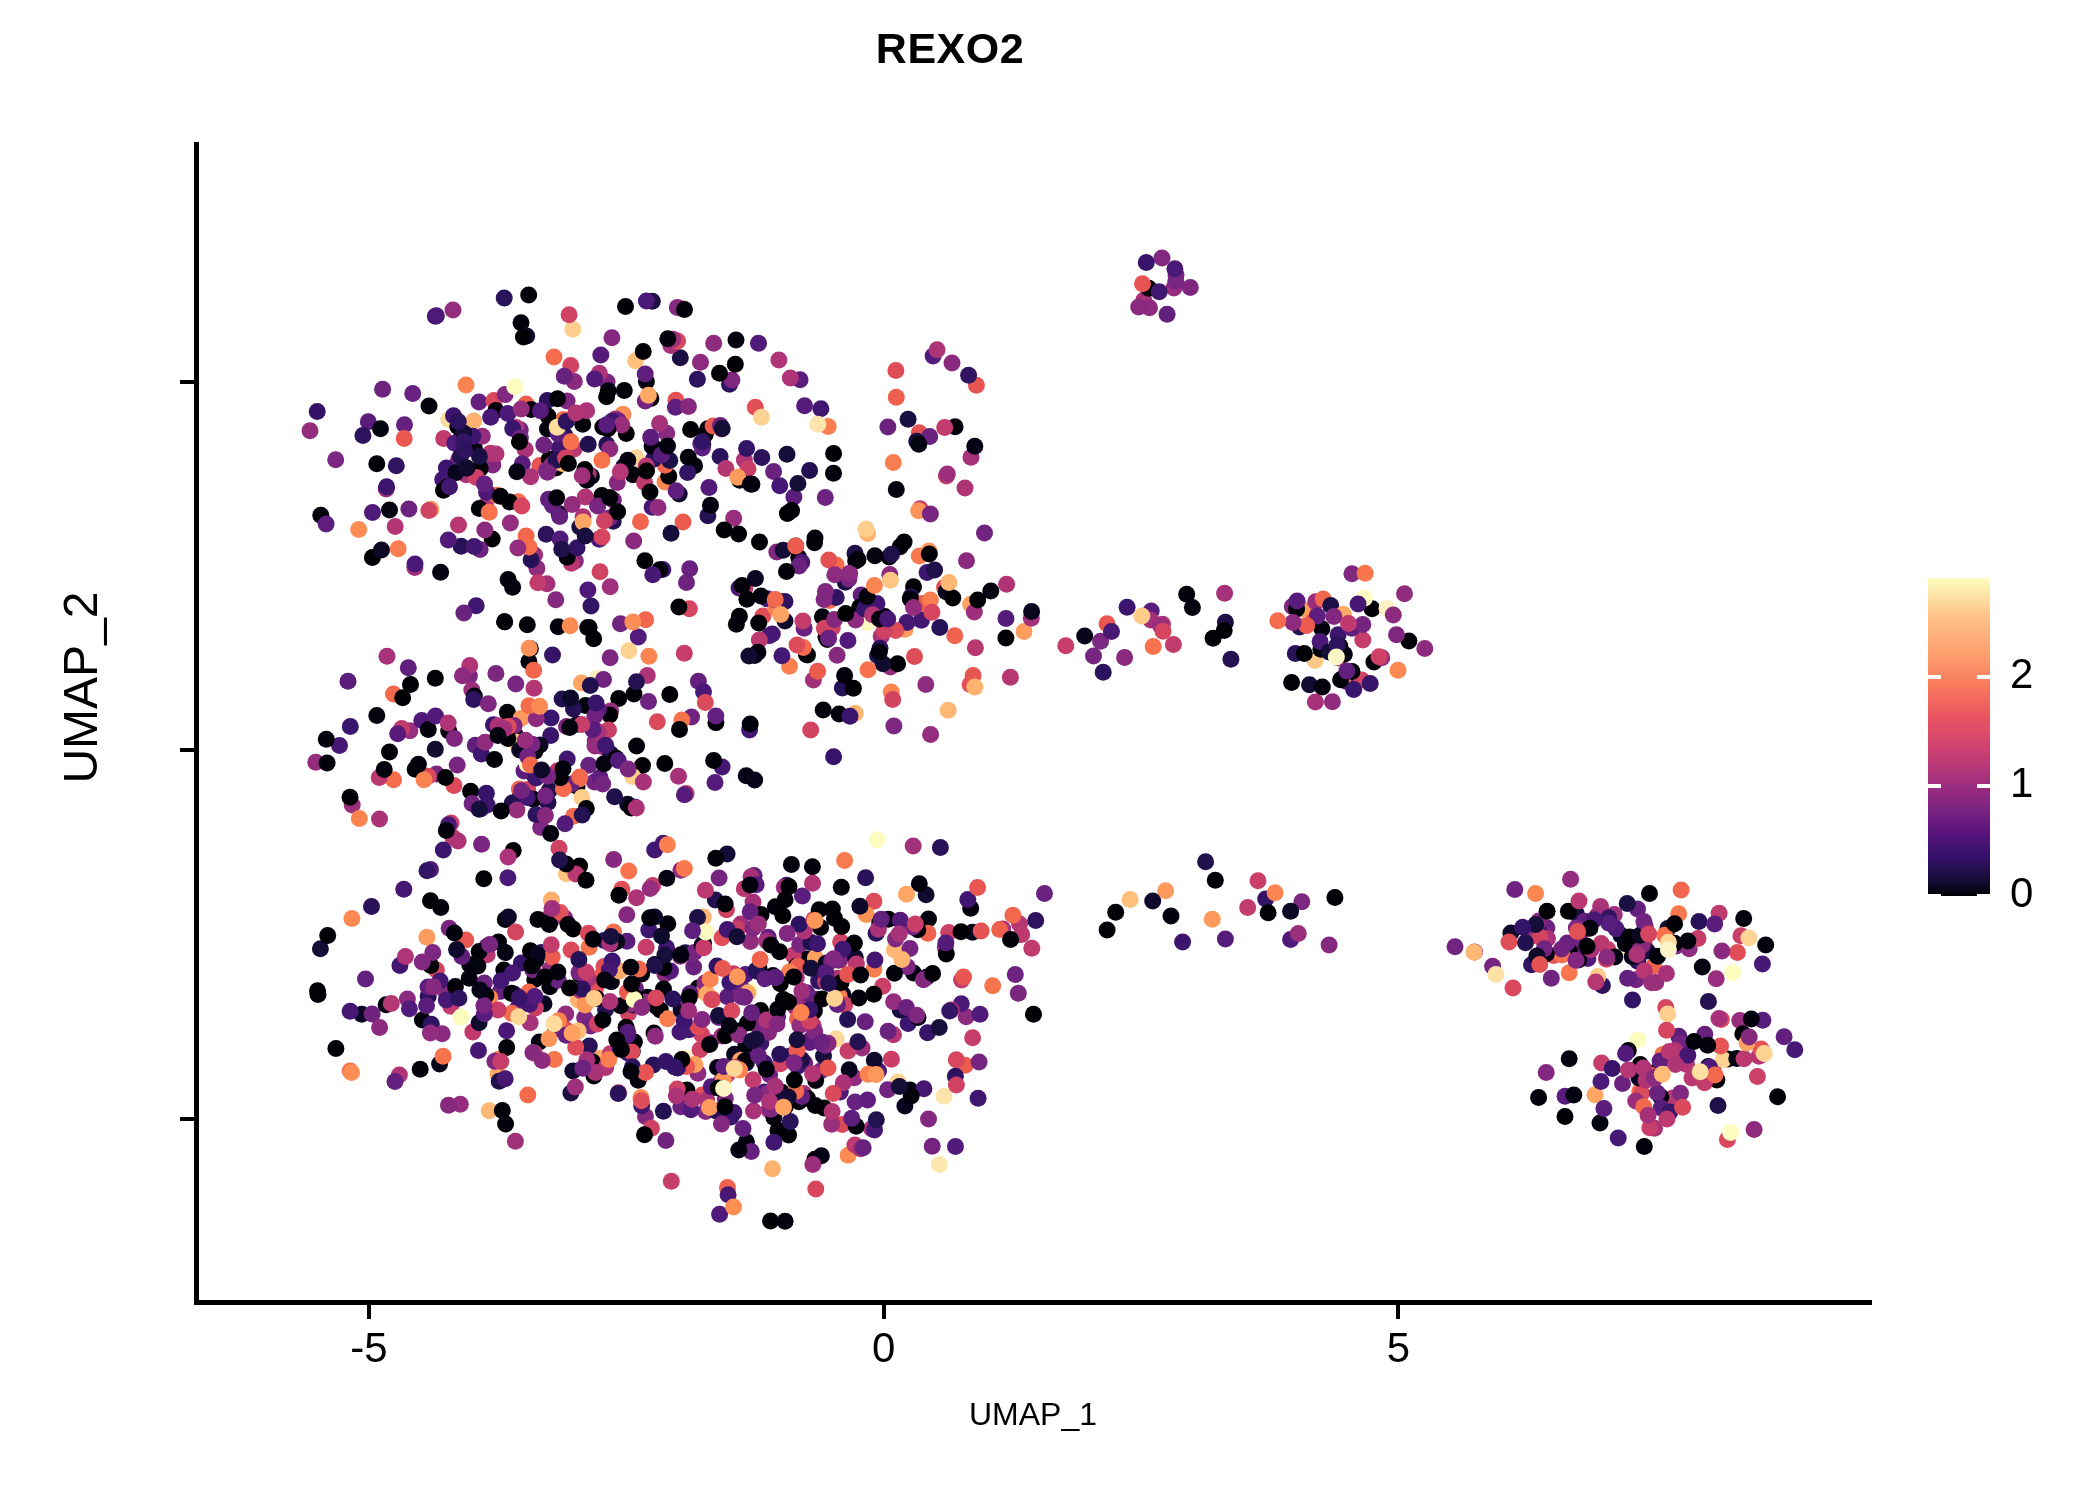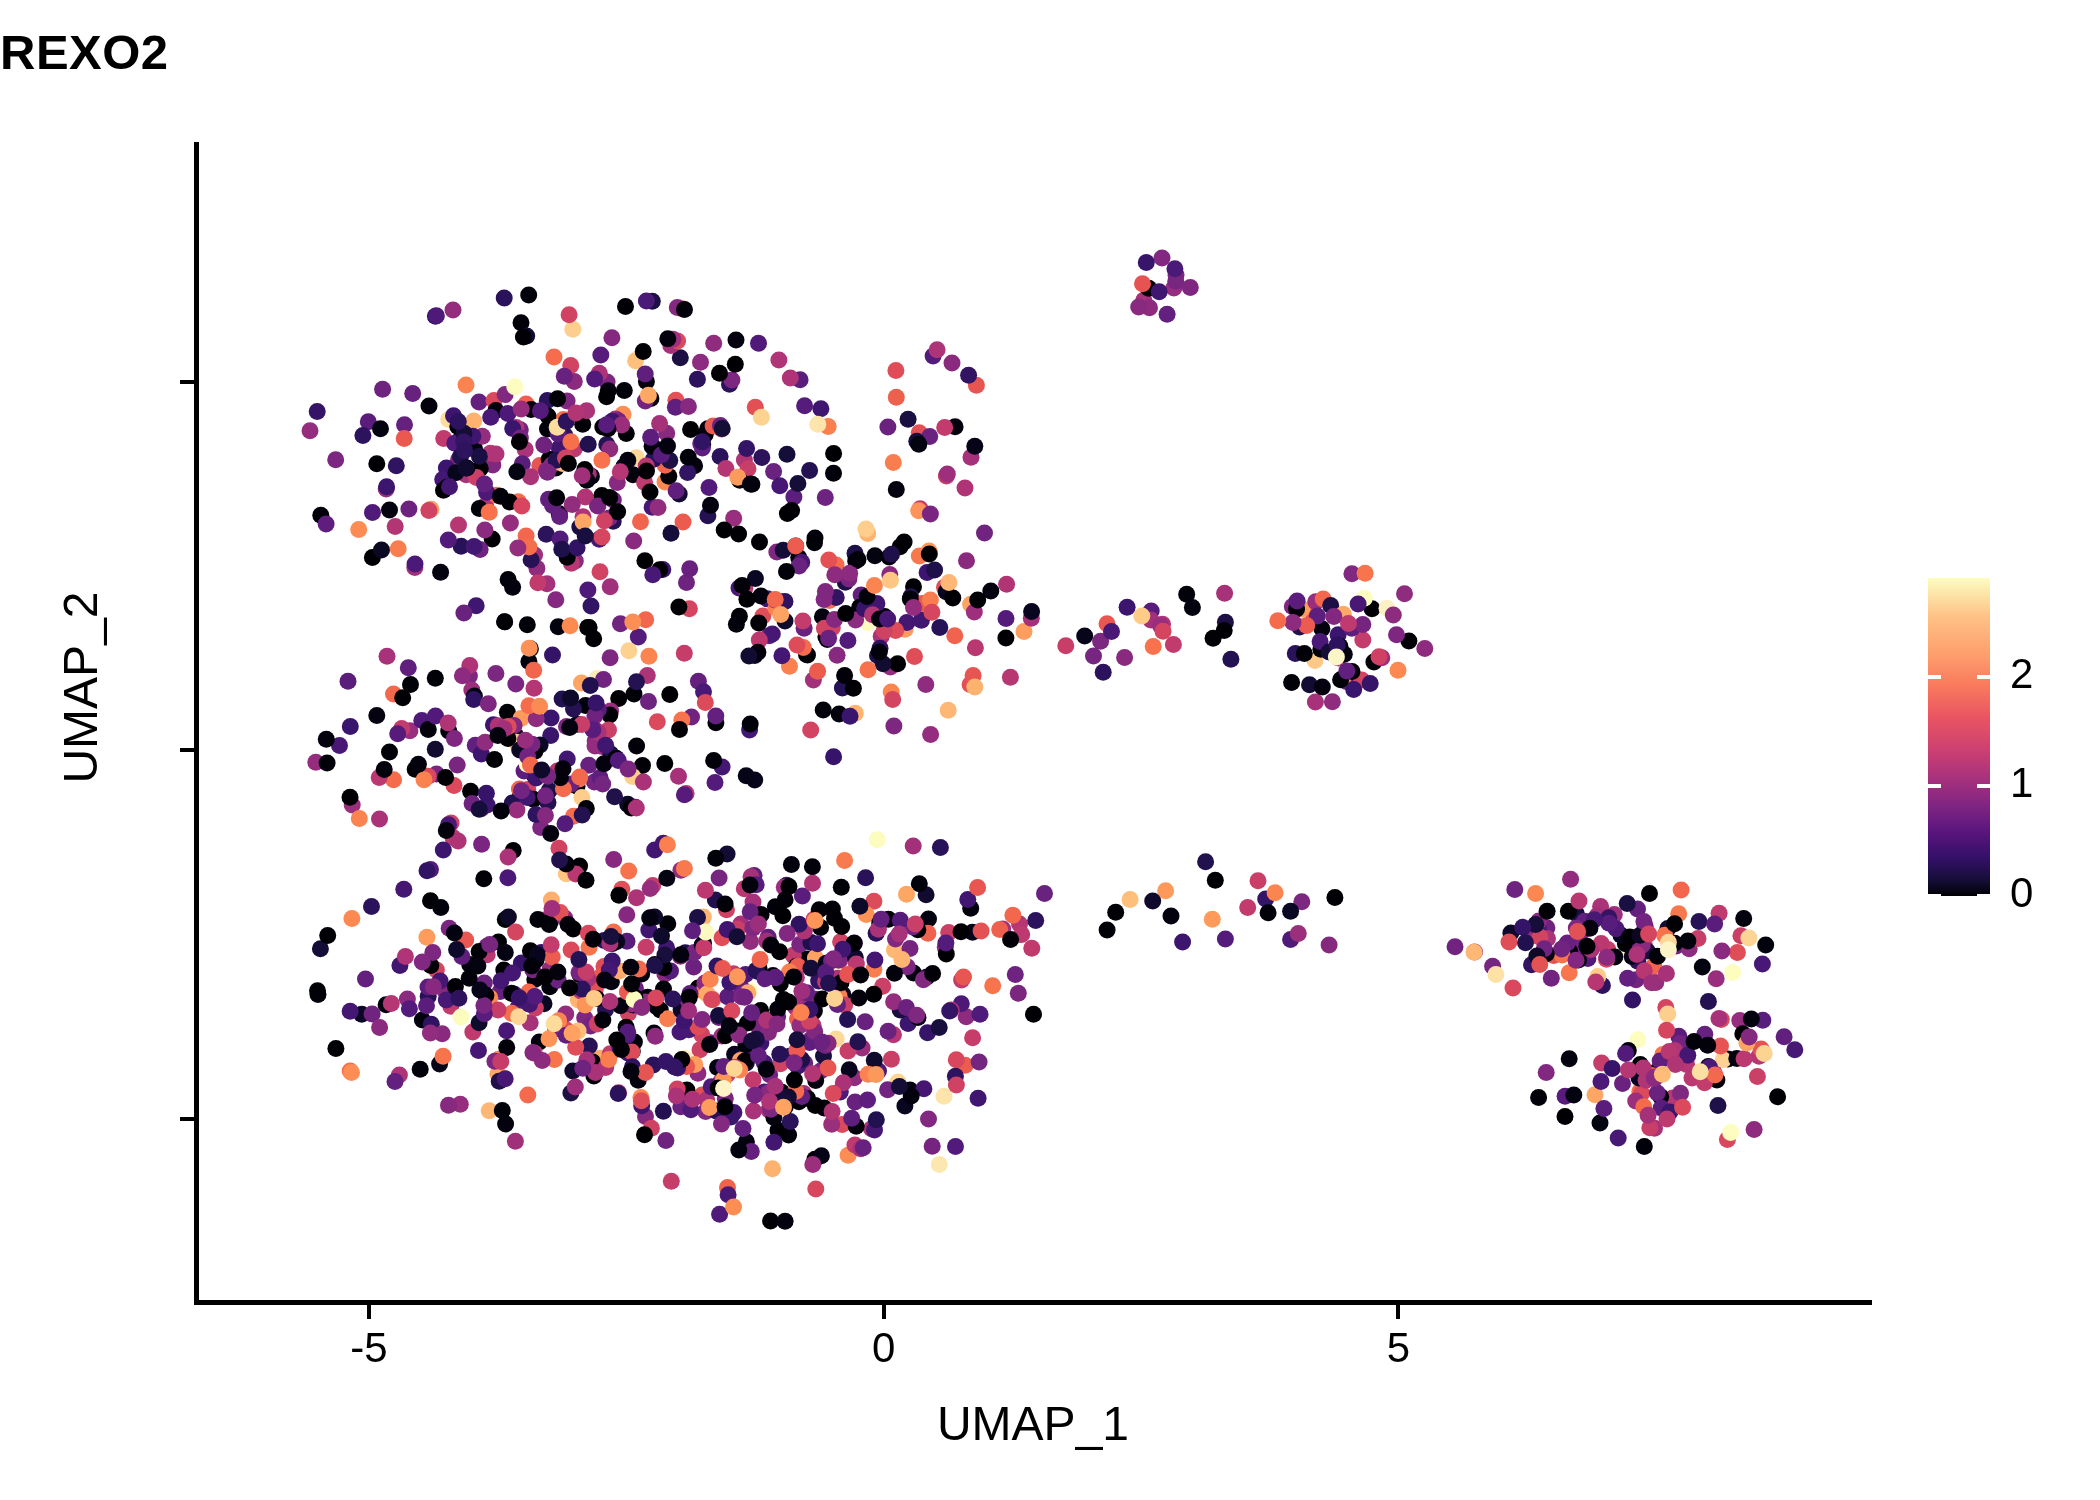--- a/index.html
+++ b/index.html
@@ -18,22 +18,22 @@
     position: absolute;
     left: 0; top: 0;
     width: 2100px;
     height: 1500px;
   }
   #plot-title {
     position: absolute;
     left: 0;
     top: 24px;
     width: 1900px;
-    text-align: left;
-    font-size: 49px;
+    text-align: center;
+    font-size: 43px;
     font-weight: bold;
     color: #000000;
     letter-spacing: 0.5px;
   }
   
   .axis-line {
     position: absolute;
     background: #000000;
   }
   #y-axis-line {
@@ -70,21 +70,21 @@
     color: #000000;
     white-space: nowrap;
     width: 120px;
   }
   #x-axis-label {
     position: absolute;
     left: 194px;
     top: 1396px;
     width: 1678px;
     text-align: center;
-    font-size: 48px;
+    font-size: 32px;
     color: #000000;
   }
   #y-axis-label {
     position: absolute;
     left: -120px;
     top: 660px;
     width: 400px;
     text-align: center;
     font-size: 48px;
     color: #000000;

